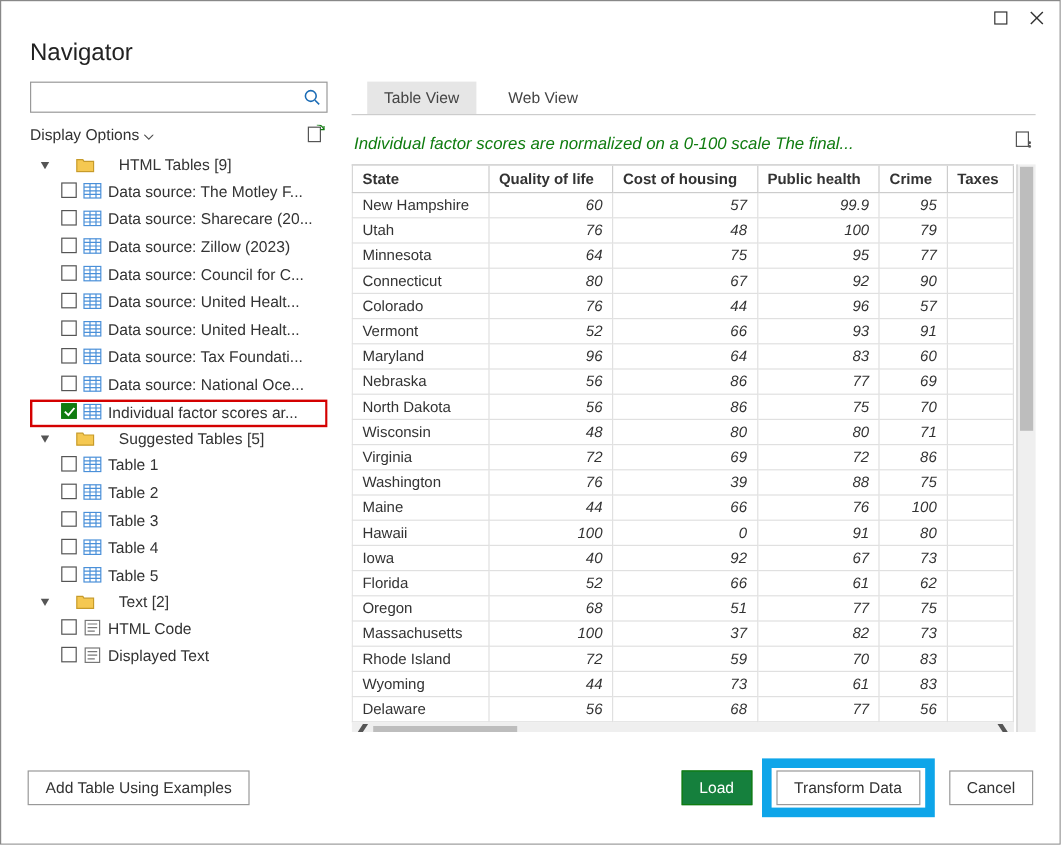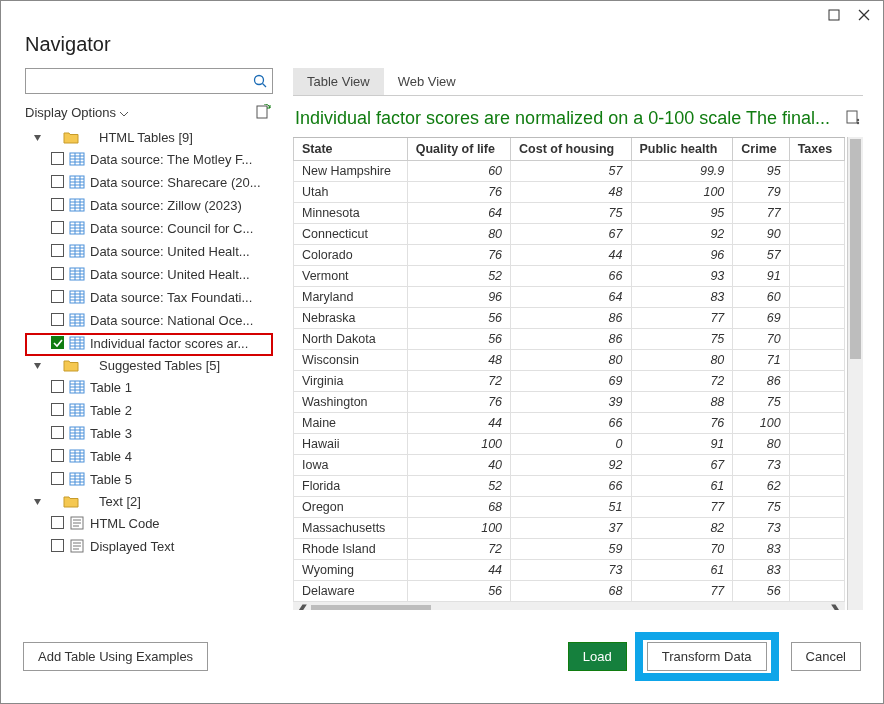--- a/index.html
+++ b/index.html
@@ -47,24 +47,24 @@
   .chk { width:13px; height:13px; border:1px solid #555; flex-shrink:0; display:flex; align-items:center; justify-content:center;}
   .chk.checked { background:#107c10; border-color:#107c10;}
   .chk.checked svg { display:block; }
   .chk svg { display:none; }
   .tbl-icon { width:16px; height:14px; flex-shrink:0;}
   .txt-icon { width:16px; height:14px; flex-shrink:0;}
   .tree-item span.lbl { overflow:hidden; text-overflow:ellipsis; white-space:nowrap; flex:1;}
   
   .main { flex:1; display:flex; flex-direction:column; min-width:0;}
   .tabs { display:flex; border-bottom:1px solid #ccc; }
-  .tab { padding:6px 14px; font-size:13px; color:#444; cursor:pointer; }
+  .tab { padding:6px 14px; font-size:13px; color:#444; cursor:pointer;margin-left:13px; }
   .tab.active { background:#e6e6e6; }
   .preview-title-row { display:flex; align-items:center; gap:8px; padding:12px 2px 8px 2px;}
-  .preview-title { font-size:18px; color:#107c10; flex:1; overflow:hidden; white-space:nowrap; text-overflow:ellipsis; }
+  .preview-title { font-size:14px; color:#107c10; flex:1; overflow:hidden; white-space:nowrap; text-overflow:ellipsis;font-style:italic; }
   .grid-wrap { flex:1; position:relative; min-height:0; display:flex;}
   .grid-scroll { overflow:hidden; flex:1; border-top:1px solid #bbb; position:relative;}
   table.grid { border-collapse:collapse; width:100%; font-size:12.5px;}
   table.grid th { text-align:left; font-weight:700; padding:4px 8px; border:1px solid #ccc; border-top:none; background:#fff; color:#333;}
   table.grid td { padding:3px 8px; border:1px solid #e0e0e0; border-top:none; color:#333;}
   table.grid td.num { text-align:right; font-style:italic;}
   .vscroll {
     width:16px; background:#efefef; border-left:1px solid #ccc; position:relative;
     margin-left:2px;
   }

